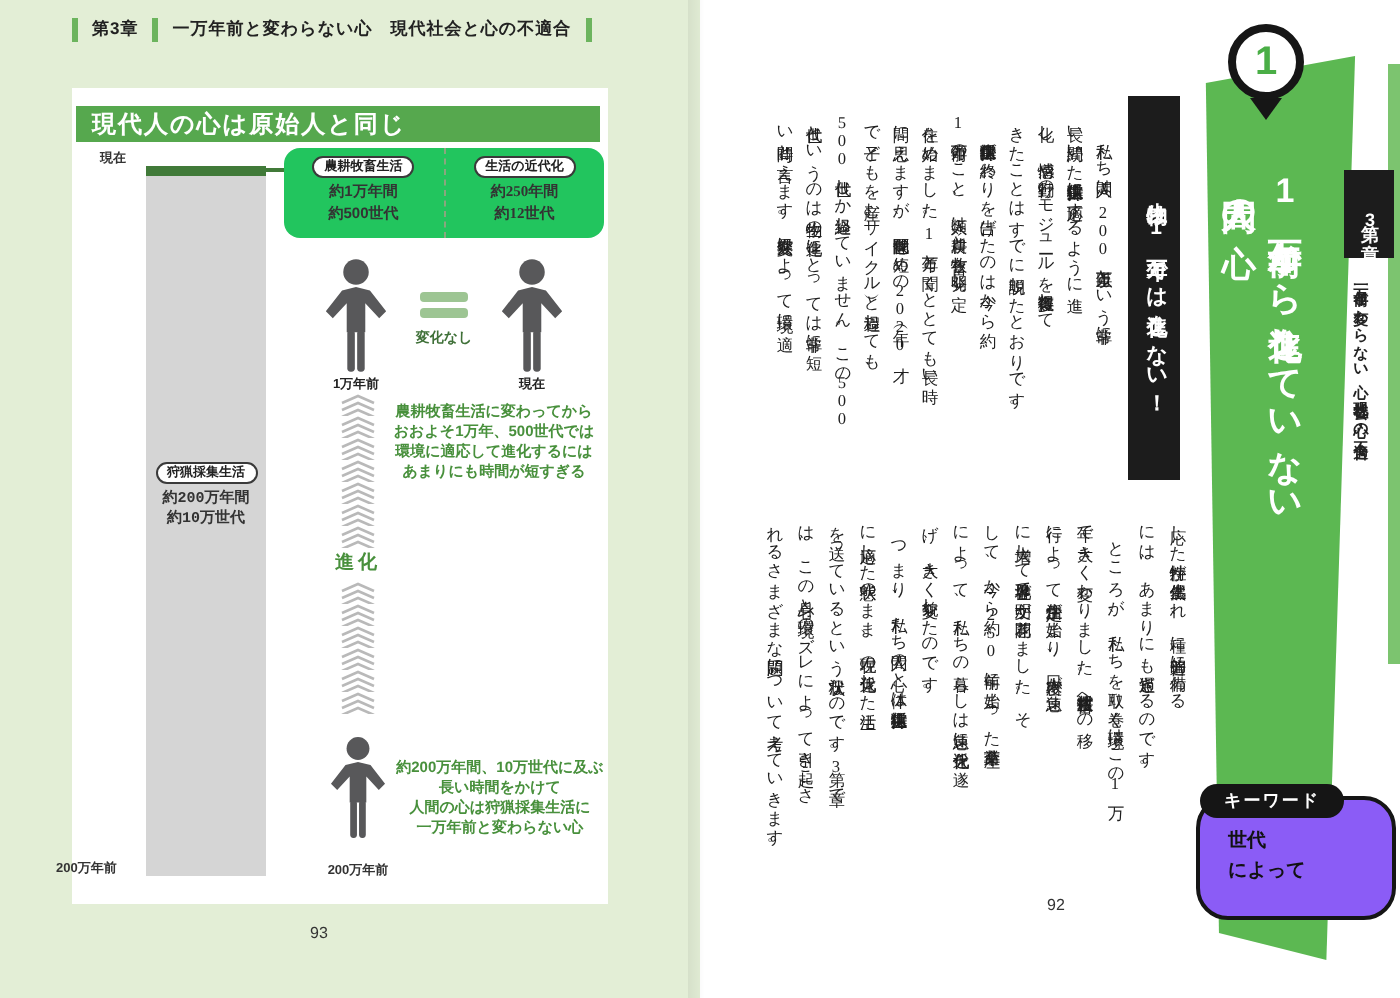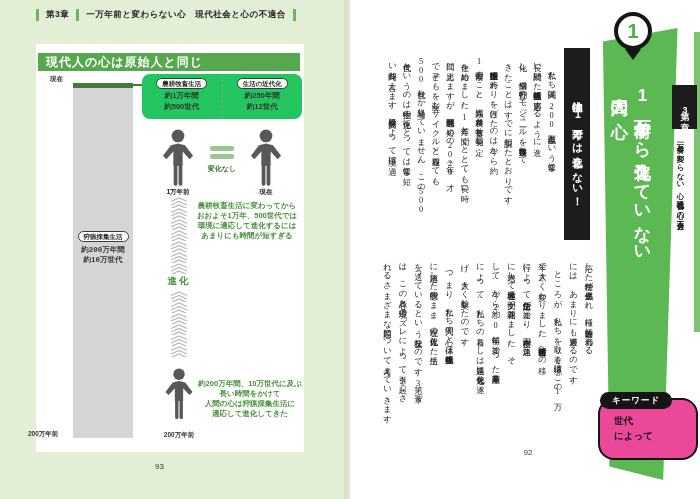--- a/index.html
+++ b/index.html
@@ -14,21 +14,21 @@
   .hdr-chapter,.hdr-title{font-size:8.5px;font-weight:bold;color:#222;letter-spacing:0.5px;white-space:nowrap;}
   .panel{position:absolute;left:36px;top:44px;width:268px;height:408px;background:#ffffff;}
   .diagram-titlebar{position:absolute;left:38px;top:53px;width:262px;height:18px;background:#56a84e;color:#fff;
     font-size:12px;font-weight:bold;line-height:18px;padding-left:8px;letter-spacing:1px;}
   .now-label{position:absolute;left:50px;top:75px;font-size:6.5px;font-weight:bold;color:#333;}
   .timeline-bar{position:absolute;left:73px;top:83px;width:60px;height:355px;background:#d5d5d5;}
   .timeline-cap{position:absolute;left:73px;top:83px;width:60px;height:5px;background:#417a39;}
   .connector{position:absolute;left:131px;top:84px;width:14px;height:2px;background:#417a39;}
   .callout{position:absolute;left:142px;top:74px;width:160px;height:45px;background:#22c55e;border-radius:8px;display:flex;}
   .callout-half{flex:1;display:flex;flex-direction:column;align-items:center;padding-top:4px;}
-  .callout-half + .callout-half{border-left:1px dashed #8aa77e;}
+  .callout-half + .callout-half{border-left:1px dashed #8aa77e;font-family:Liberation Serif, serif;}
   .oval-label{font-size:6.5px;font-weight:bold;color:#222;background:#fff;border:1px solid #3a3a3a;border-radius:8px;
     padding:0 5px;line-height:9px;white-space:nowrap;}
   .callout-line{font-size:7.5px;font-weight:bold;color:#333;margin-top:3px;line-height:8px;}
   .figure{position:absolute;}
   .equals{position:absolute;left:210px;top:146px;display:flex;flex-direction:column;gap:3px;}
   .equals div{width:24px;height:5px;background:#9dc593;border-radius:2px;}
   .nochange{position:absolute;left:197px;top:164px;width:50px;text-align:center;font-size:7px;font-weight:bold;color:#3f7038;}
   .fig-label{position:absolute;font-size:6.5px;font-weight:bold;color:#222;text-align:center;}
   .note{position:absolute;font-size:7.5px;font-weight:bold;color:#48903c;text-align:center;}
   .note p{margin:0;line-height:10px;}
@@ -59,21 +59,21 @@
   .banner-title p{margin:0;line-height:23px;}
   .num-circle{position:absolute;left:264px;top:12px;width:38px;height:38px;background:#fff;border:4.5px solid #161616;
     border-radius:50%;z-index:4;display:flex;align-items:center;justify-content:center;}
   .num-circle span{color:#4aae46;font-size:20px;font-weight:bold;}
   .num-tail{position:absolute;left:275px;top:49px;width:0;height:0;border-left:8px solid transparent;
     border-right:8px solid transparent;border-top:11px solid #161616;z-index:3;}
   .edge-chapter{position:absolute;left:322px;top:85px;width:25px;height:44px;background:#1c1c1c;color:#fff;
     font-size:9px;font-weight:bold;text-align:center;line-height:25px;padding-top:5px;z-index:2;}
   .edge-title{position:absolute;left:325px;top:138px;height:200px;font-size:7.5px;font-weight:bold;color:#222;letter-spacing:0.5px;z-index:2;}
   .edge-strip{position:absolute;left:344px;top:32px;width:6px;height:300px;background:#7cc46f;z-index:0;}
-  .keyword-badge{position:absolute;left:248px;top:398px;width:100px;height:62px;background:#ec4899;border:2.5px solid #151515;
+  .keyword-badge{position:absolute;left:248px;top:398px;width:100px;height:62px;background:#8b5cf6;border:2.5px solid #151515;
     border-radius:16px;z-index:5;}
   .keyword-pill{position:absolute;top:-8px;left:0;background:#151515;color:#fff;font-size:8.5px;font-weight:bold;
     padding:2.5px 12px;border-radius:999px;letter-spacing:1px;white-space:nowrap;}
   .keyword-items{padding:13px 0 0 14px;font-size:9.5px;font-weight:bold;color:#111;}
   .keyword-items p{margin:0;line-height:15px;}
   .pn-right{left:168px;top:448px;width:20px;text-align:center;}
   .gutter{position:absolute;left:344px;top:0;width:14px;height:499px;z-index:0;
     background:linear-gradient(to right,rgba(0,0,0,0.06),rgba(0,0,0,0) 60%);pointer-events:none;}
 </style>
 </head>
@@ -203,21 +203,21 @@
         <path d="M32 25 L20 28 L6 46 L12 52 L24 39 L24 64 L40 64 L40 39 L52 52 L58 46 L44 28 Z"></path>
         <rect x="24.5" y="62" width="6.5" height="36" rx="3"></rect>
         <rect x="33" y="62" width="6.5" height="36" rx="3"></rect>
       </g>
     </svg>
 
     <div class="note" style="left:193px;top:379px;width:114px">
         <p>約200万年間、10万世代に及ぶ</p>
         <p>長い時間をかけて</p>
         <p>人間の心は狩猟採集生活に</p>
-        <p>適応して進化してきた</p>
+        <p>一万年前と変わらない心</p>
       </div>
 
     <div class="past-label-bar">200万年前</div>
     <div class="past-label-fig">200万年前</div>
 
     <div class="pagenum pn-left">93</div>
   </section>
 
   <section class="page-right">
 

